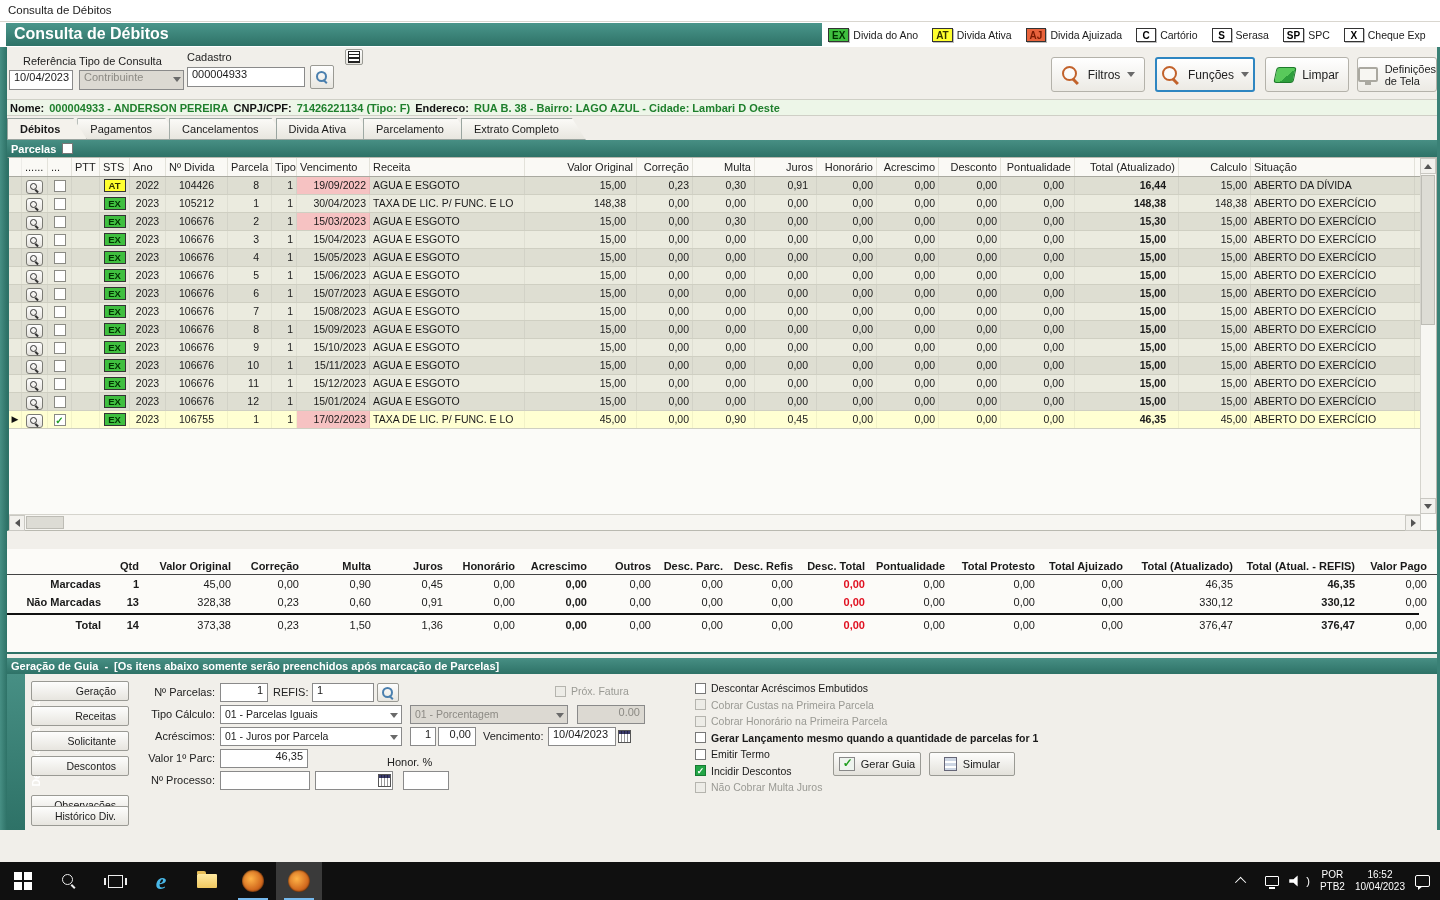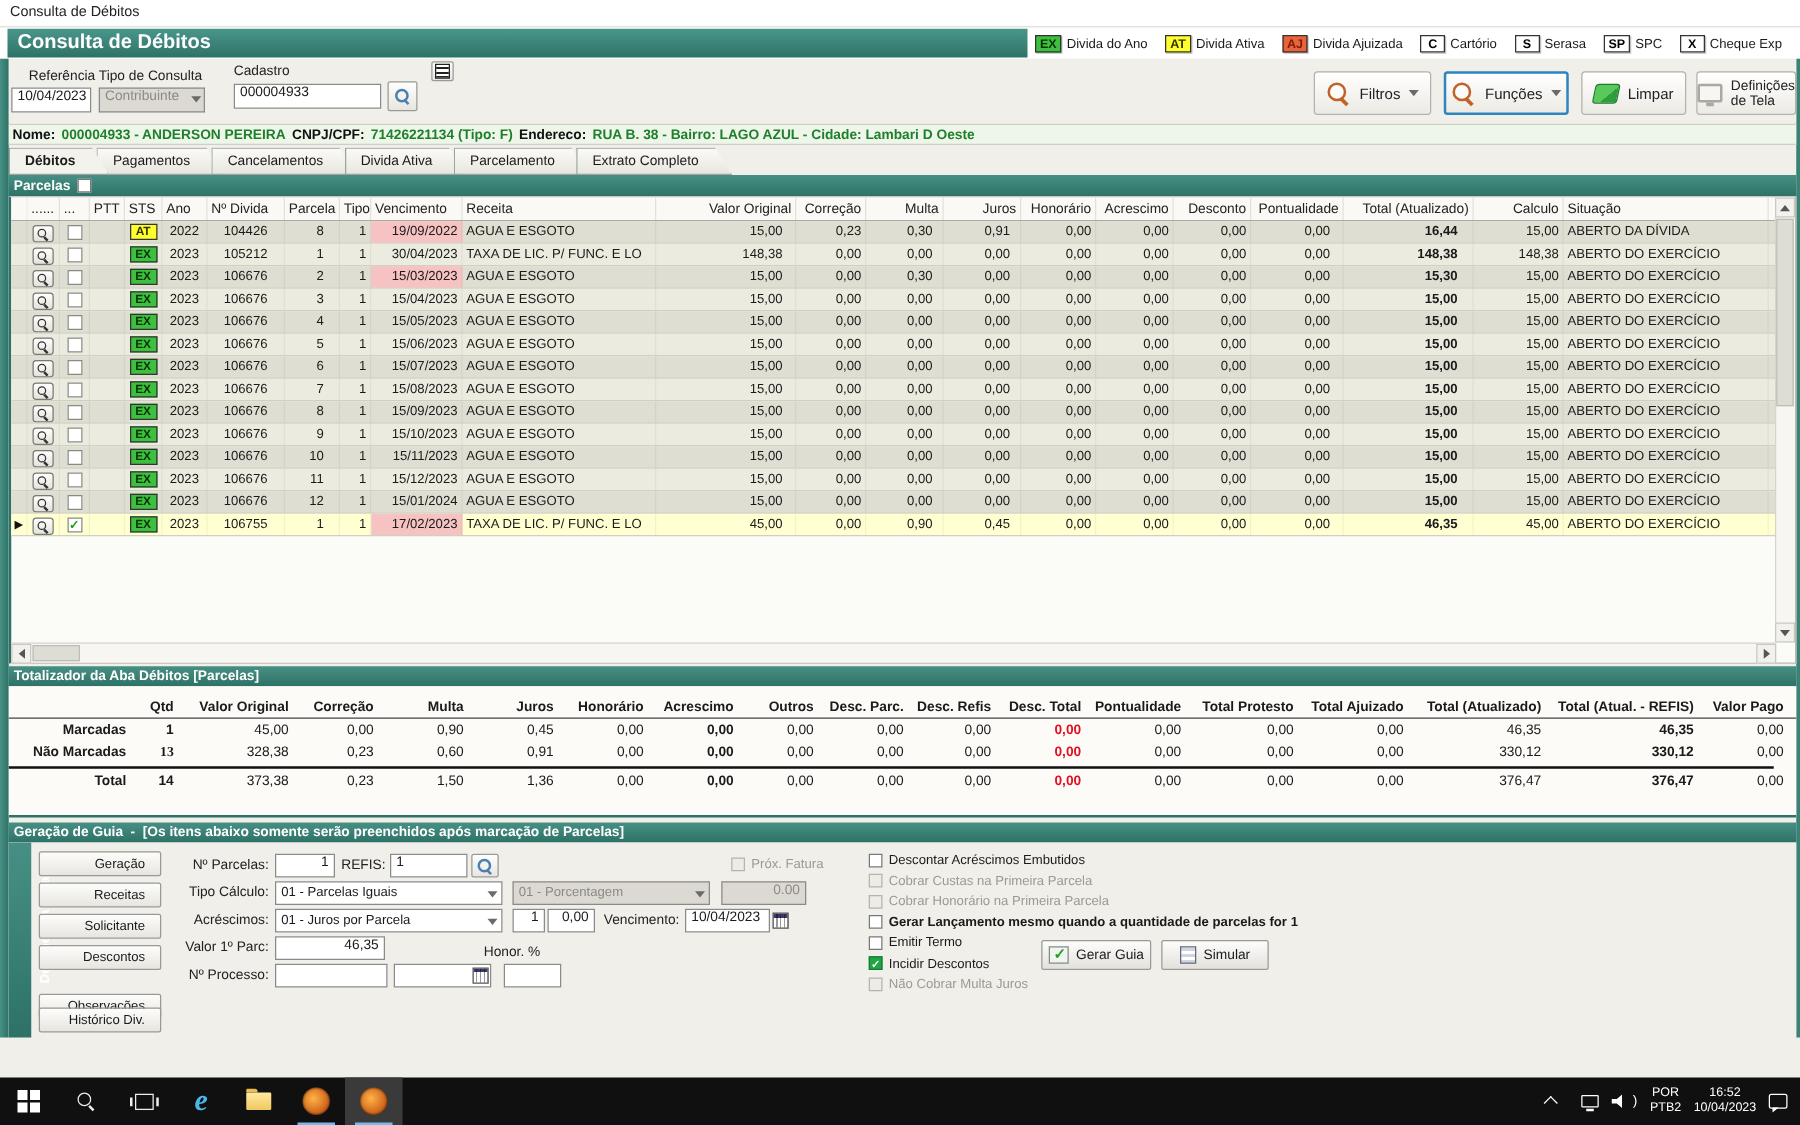--- a/index.html
+++ b/index.html
@@ -209,21 +209,21 @@
       </div>
   </div>
 
   <div class="left-edge"></div>
   <div class="right-edge"></div>
 
   <div id="querybar">
     <span class="q-label" style="left:16px; top:8px;">Referência</span>
     <div class="q-input" style="left:2px; top:23px; width:64px;">10/04/2023</div>
     <span class="q-label" style="left:72px; top:8px;">Tipo de Consulta</span>
-    <div class="q-input q-select" style="left:72px; top:23px; width:85px;">
+    <div class="q-input q-select" style="left:72px; top:23px; width:105px;">
       <span>Contribuinte</span>
       <span class="dd-arrow"></span>
     </div>
     <span class="q-label" style="left:180px; top:4px;">Cadastro</span>
     <div class="q-input" style="left:180px; top:20px; width:118px;">000004933</div>
     <div class="mini-btn" style="left:303px; top:18px; width:24px; height:24px;">
       <span class="mag-glyph mag-blue"></span>
     </div>
     <div class="mini-btn" style="left:338px; top:2px; width:18px; height:16px;">
       <span class="list-glyph"></span>
@@ -734,23 +734,20 @@
       <div class="sb-btn" style="left:0; top:0;">
           <span class="tri-lf"></span>
         </div>
       <div id="hthumb"></div>
       <div class="sb-btn" style="right:0; top:0;">
           <span class="tri-rt"></span>
         </div>
     </div>
   </div>
 
-  <div id="totheader" class="teal-bar">
-    <span>Totalizador da Aba Débitos [Parcelas]</span>
-  </div>
   <div id="totwrap">
       <div class="trow" id="tot-head">
         <div class="tcell tlabel" style="width: 100px;"></div>
         <div class="tcell" style="width: 36px;">Qtd</div>
         <div class="tcell" style="width: 92px;">Valor Original</div>
         <div class="tcell" style="width: 68px;">Correção</div>
         <div class="tcell" style="width: 72px;">Multa</div>
         <div class="tcell" style="width: 72px;">Juros</div>
         <div class="tcell" style="width: 72px;">Honorário</div>
         <div class="tcell" style="width: 72px;">Acrescimo</div>
@@ -780,21 +777,21 @@
         <div class="tcell red" style="width: 72px;">0,00</div>
         <div class="tcell" style="width: 80px;">0,00</div>
         <div class="tcell" style="width: 90px;">0,00</div>
         <div class="tcell" style="width: 88px;">0,00</div>
         <div class="tcell" style="width: 110px;">46,35</div>
         <div class="tcell b" style="width: 122px;">46,35</div>
         <div class="tcell" style="width: 72px;">0,00</div>
       </div>
       <div class="trow">
         <div class="tcell tlabel" style="width: 100px;">Não Marcadas</div>
-        <div class="tcell b" style="width: 36px; font-family: Liberation Serif, serif;">13</div>
+        <div class="tcell b" style="width: 36px;">13</div>
         <div class="tcell" style="width: 92px;">328,38</div>
         <div class="tcell" style="width: 68px;">0,23</div>
         <div class="tcell" style="width: 72px;">0,60</div>
         <div class="tcell" style="width: 72px;">0,91</div>
         <div class="tcell" style="width: 72px;">0,00</div>
         <div class="tcell b" style="width: 72px;">0,00</div>
         <div class="tcell" style="width: 64px;">0,00</div>
         <div class="tcell" style="width: 72px;">0,00</div>
         <div class="tcell" style="width: 70px;">0,00</div>
         <div class="tcell red" style="width: 72px;">0,00</div>
@@ -847,21 +844,21 @@
         <div class="side-btn" style="top: 132px;">Histórico Div.</div>
       </div>
 
     <span class="g-label" style="left:130px; top:12px; width:78px;">Nº Parcelas:</span>
     <div class="g-input num" style="left:213px; top:9px; width:48px;">1</div>
     <span class="g-label" style="left:266px; top:12px;">REFIS:</span>
     <div class="g-input" style="left:305px; top:9px; width:62px;">1</div>
     <div class="mini-btn" style="left:370px; top:9px; width:22px; height:19px;">
       <span class="mag-glyph mag-blue"></span>
     </div>
-    <div class="gcb disabled" style="left:578px; top:11px;">
+    <div class="gcb disabled" style="left:548px; top:11px;">
       <span class="box"></span>
         <span>Próx. Fatura</span>
     </div>
 
     <span class="g-label" style="left:130px; top:34px; width:78px;">Tipo Cálculo:</span>
     <div class="g-select" style="left:213px; top:31px; width:182px;">
       <span>01 - Parcelas Iguais</span>
       <span class="dd-arrow"></span>
     </div>
     <div class="g-select dis" style="left:403px; top:31px; width:158px;">

